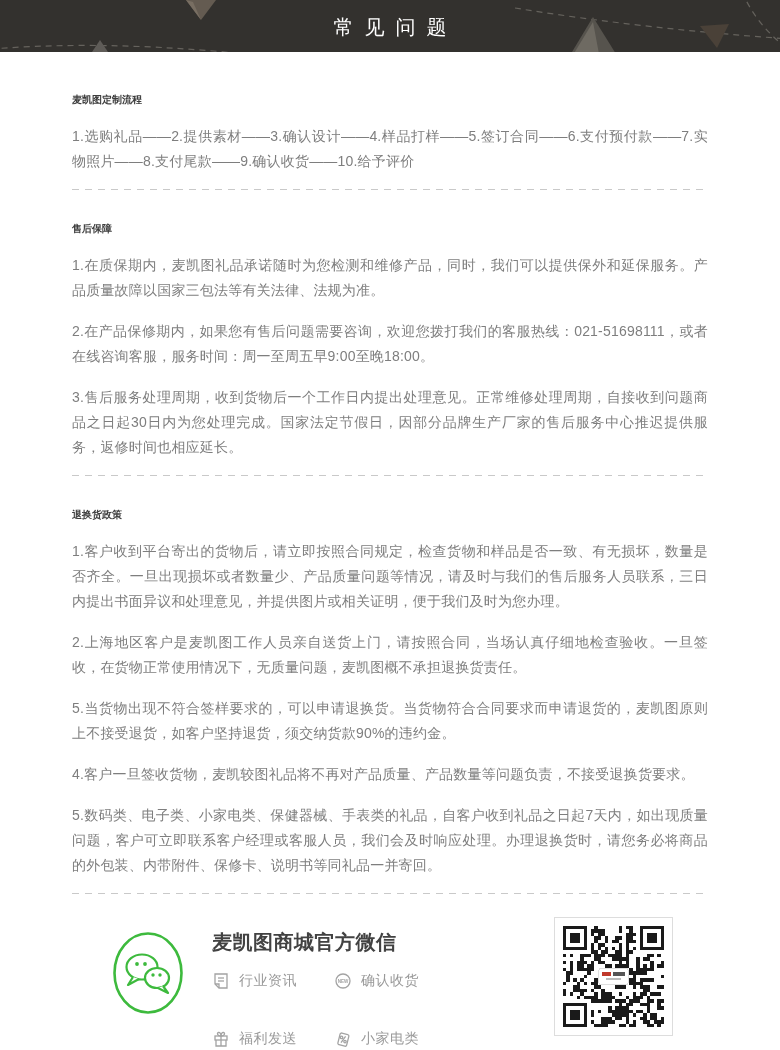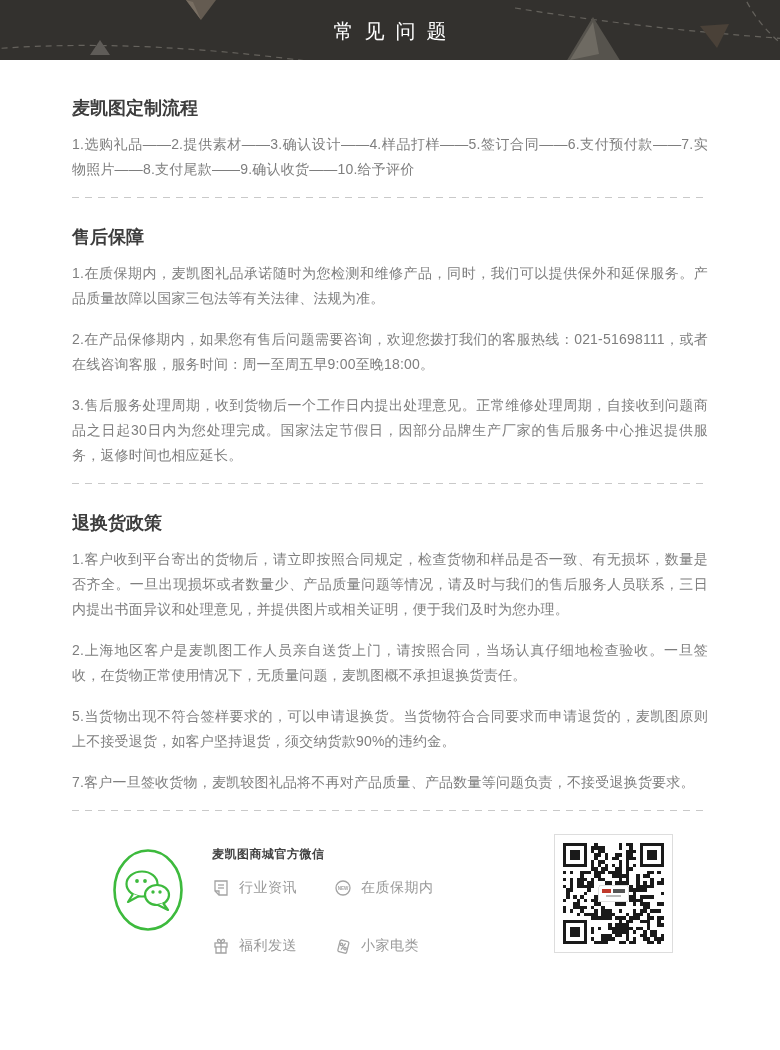--- a/index.html
+++ b/index.html
@@ -1,39 +1,39 @@
 <!DOCTYPE html>
 <html><head>
 <meta charset="utf-8">
 <style>
   * { margin:0; padding:0; box-sizing:border-box; }
   html,body { background:#fff; }
   body { font-family:"Liberation Sans","DejaVu Sans",sans-serif; }
   .page { position:relative; width:780px; height:1050px; margin:0 auto; background:#ffffff; overflow:hidden; }
 
   
-  .hdr { position:relative; width:780px; height:60px; background:#33312e; overflow:hidden; }
+  .hdr { position:relative; width:780px; height:52px; background:#33312e; overflow:hidden; }
   .hdr-deco { position:absolute; inset:0; width:780px; height:72px; }
   .hdr-title { position:absolute; left:0; right:0; top:50%; transform:translateY(-46%);
     text-align:center; color:#ffffff; font-size:20px; font-weight:400;
     letter-spacing:11px; text-indent:11px; }
 
   
   .content { padding:40px 72px 0 72px; }
-  .sec-h { font-size:18px; line-height:16px; font-weight:bold; color:#3d3d3d; margin:0 0 12px 0; }
+  .sec-h { font-size:10px; line-height:16px; font-weight:bold; color:#3d3d3d; margin:0 0 12px 0; }
   .para { font-size:14px; line-height:25px; color:#7e7e7e; letter-spacing:0.2px;
     text-align:justify; margin:16px 0 9px 0; }
   .divider { height:1px; margin:15px 0 31px 0;
     background:repeating-linear-gradient(90deg,#c9c9c9 0 7px,transparent 7px 13px); }
 
   
   .foot { display:flex; align-items:flex-start; margin-top:-8px; padding-left:40px; }
   .wx-badge { flex:0 0 auto; margin-top:14px; width:72px; height:84px; }
   .wx-info { margin-left:28px; margin-top:12px; }
-  .wx-title { font-size:12px; font-weight:bold; color:#424242; letter-spacing:0.5px; }
+  .wx-title { font-size:20px; font-weight:bold; color:#424242; letter-spacing:0.5px; }
   .wx-features { margin-top:14px; display:grid; grid-template-columns:auto auto;
     column-gap:28px; row-gap:7px;gap:37px; }
   .feature { display:flex; align-items:center; height:21px; }
   .feature .f-ic { width:18px; height:18px; margin-right:9px; display:inline-block; }
   .feature .f-lb { font-size:14px; color:#999999; letter-spacing:0.5px; }
   .qr-box { margin-left:auto; margin-right:35px; margin-top:0; width:119px; height:119px;
     border:1px solid #dddddd; background:#ffffff; padding:8px; }
   .qr-box svg { display:block; width:101px; height:101px; }
 </style>
 </head>
@@ -75,21 +75,22 @@
       <p class="para">3.售后服务处理周期，收到货物后一个工作日内提出处理意见。正常维修处理周期，自接收到问题商品之日起30日内为您处理完成。国家法定节假日，因部分品牌生产厂家的售后服务中心推迟提供服务，返修时间也相应延长。</p>
     </section>
 
     <div class="divider"></div>
 
     <section>
       <h2 class="sec-h">退换货政策</h2>
       <p class="para">1.客户收到平台寄出的货物后，请立即按照合同规定，检查货物和样品是否一致、有无损坏，数量是否齐全。一旦出现损坏或者数量少、产品质量问题等情况，请及时与我们的售后服务人员联系，三日内提出书面异议和处理意见，并提供图片或相关证明，便于我们及时为您办理。</p>
       <p class="para">2.上海地区客户是麦凯图工作人员亲自送货上门，请按照合同，当场认真仔细地检查验收。一旦签收，在货物正常使用情况下，无质量问题，麦凯图概不承担退换货责任。</p>
       <p class="para">5.当货物出现不符合签样要求的，可以申请退换货。当货物符合合同要求而申请退货的，麦凯图原则上不接受退货，如客户坚持退货，须交纳货款90%的违约金。</p>
-      <p class="para">7.客户一旦签收货物，麦凯较图礼品将不再对产品质量、产品数量等问题负责，不接受退换货要求。</p>
+      <p class="para">4.客户一旦签收货物，麦凯较图礼品将不再对产品质量、产品数量等问题负责，不接受退换货要求。</p>
+      <p class="para">5.数码类、电子类、小家电类、保健器械、手表类的礼品，自客户收到礼品之日起7天内，如出现质量问题，客户可立即联系客户经理或客服人员，我们会及时响应处理。办理退换货时，请您务必将商品的外包装、内带附件、保修卡、说明书等同礼品一并寄回。</p>
     </section>
 
     <div class="divider"></div>
 
     <footer class="foot">
 
       <svg class="wx-badge" viewBox="0 0 72 84">
         <ellipse cx="36" cy="42" rx="33.5" ry="39.5" fill="none" stroke="#3dba3d" stroke-width="2.6"></ellipse>
         <ellipse cx="30" cy="36" rx="15.5" ry="12.5" fill="#ffffff" stroke="#3dba3d" stroke-width="2.2"></ellipse>
         <path d="M 21 46 L 16 54 L 27 48" fill="#ffffff" stroke="#3dba3d" stroke-width="2.2" stroke-linejoin="round"></path>
@@ -117,21 +118,21 @@
             <span class="f-lb">行业资讯</span>
           </div>
 
           <div class="feature">
             <span class="f-ic">
               <svg viewBox="0 0 18 18">
                 <circle cx="9" cy="9" r="7" fill="none" stroke="#a3a3a3" stroke-width="1.3"></circle>
                 <text x="9" y="11" text-anchor="middle" font-size="4.6" fill="#a3a3a3" font-family="Liberation Sans, sans-serif" font-weight="bold">NEW</text>
               </svg>
             </span>
-            <span class="f-lb">在质保期内</span>
+            <span class="f-lb">确认收货</span>
           </div>
 
           <div class="feature">
             <span class="f-ic">
               <svg viewBox="0 0 18 18" fill="none" stroke="#a3a3a3" stroke-width="1.3">
                 <rect x="3" y="6" width="12" height="4"></rect>
                 <path d="M 4 10 V 16 H 14 V 10"></path>
                 <line x1="9" y1="6" x2="9" y2="16"></line>
                 <path d="M 9 6 C 5.5 6 4.5 3 6.5 2.5 C 8 2.2 9 4 9 6 C 9 4 10 2.2 11.5 2.5 C 13.5 3 12.5 6 9 6 Z"></path>
               </svg>

